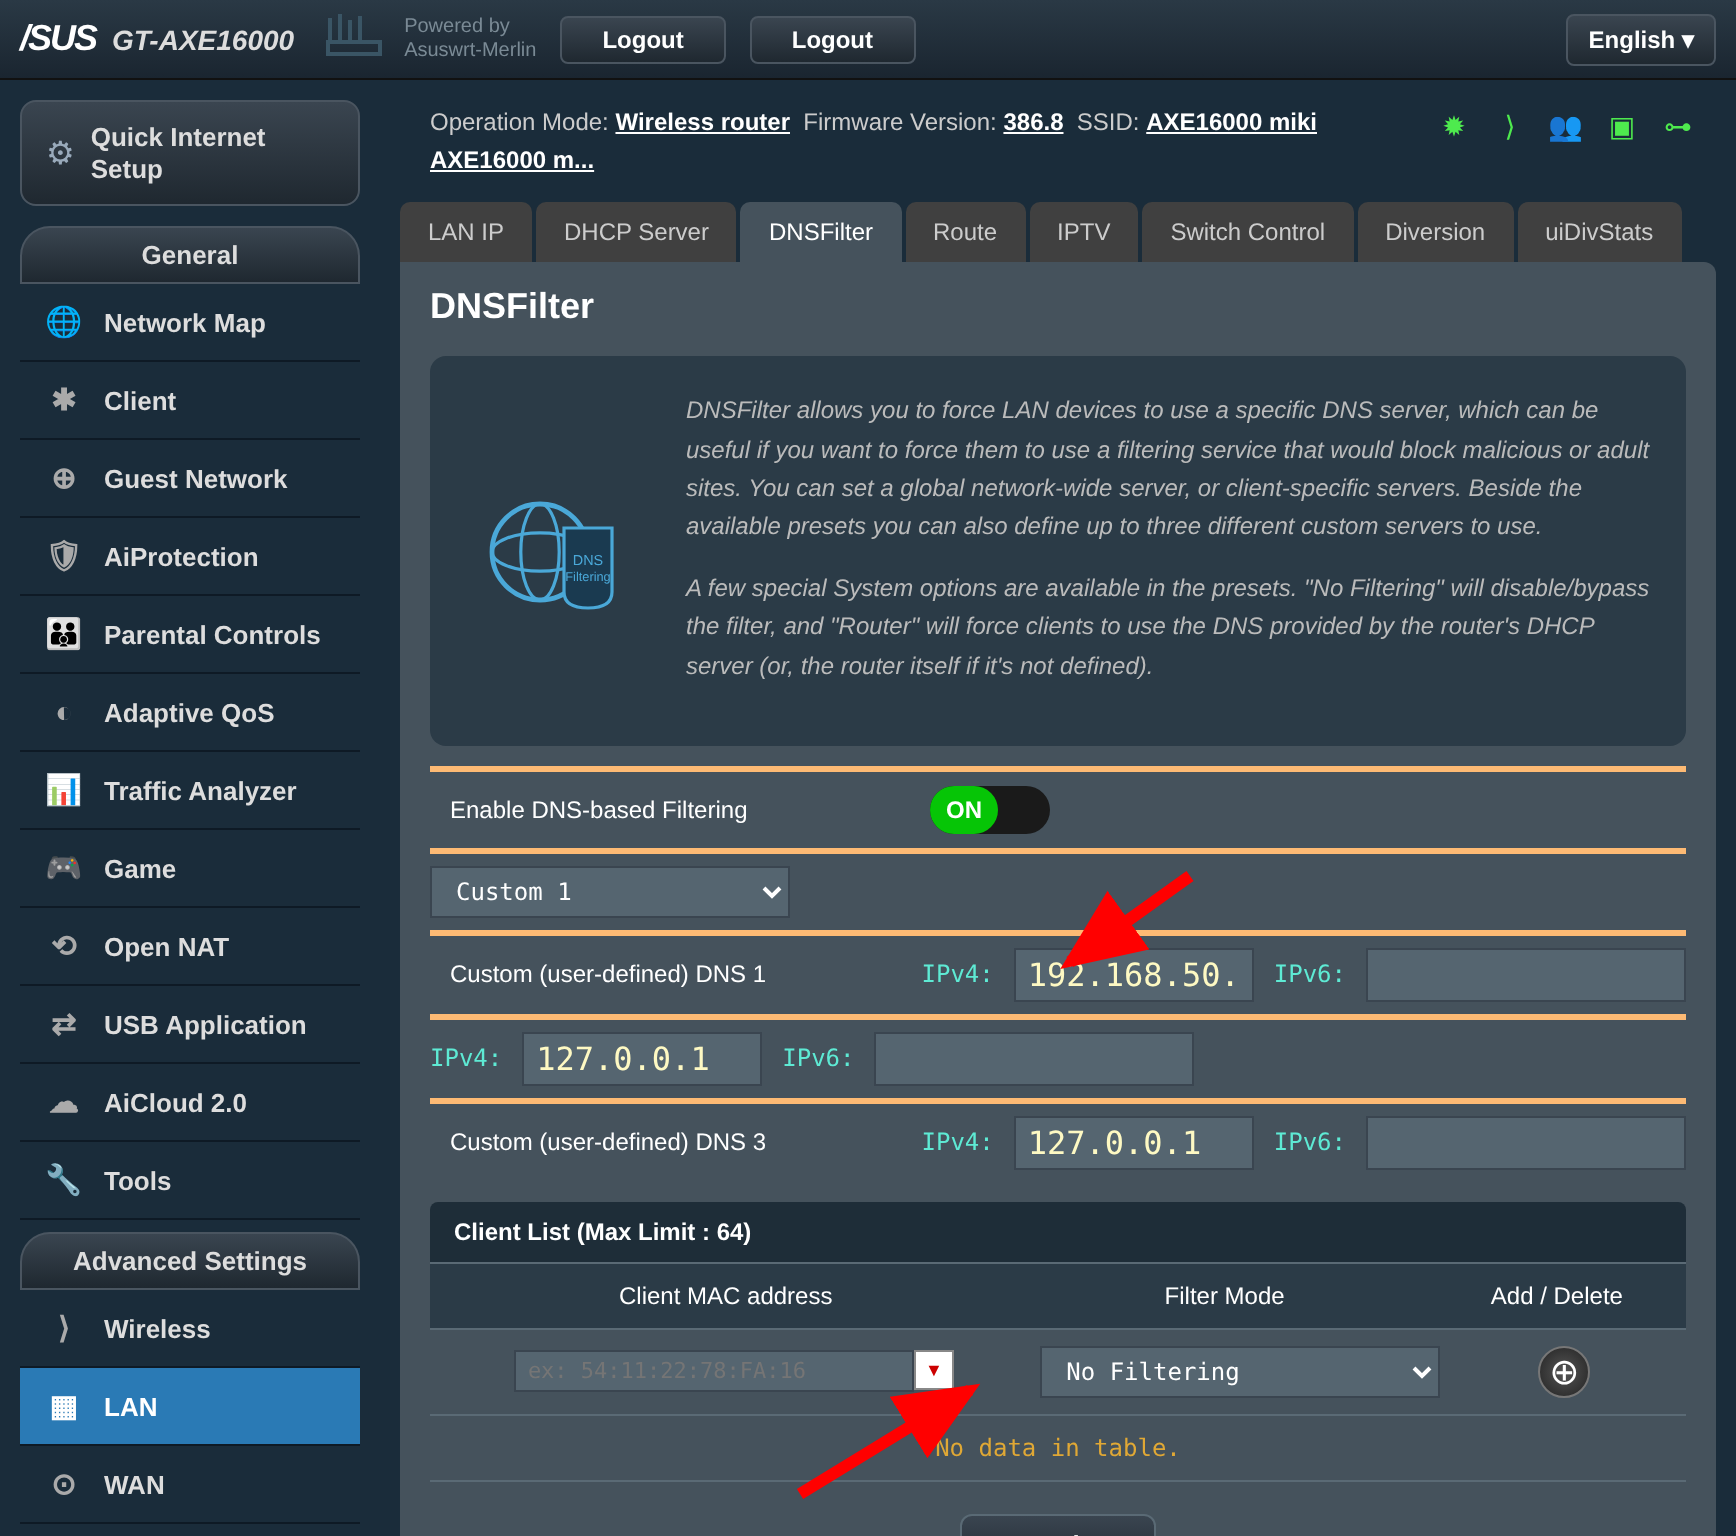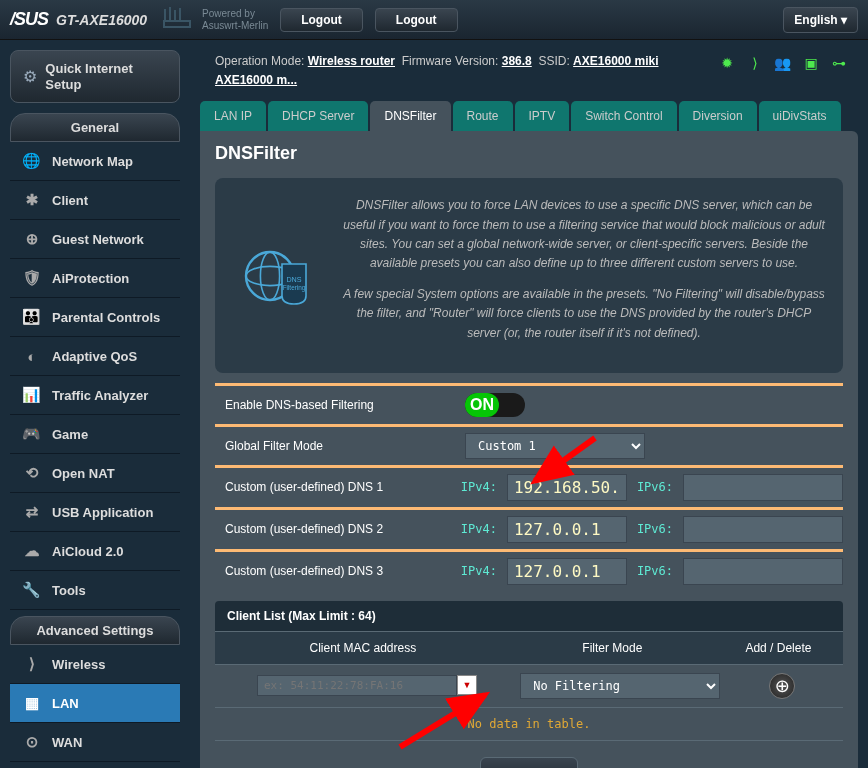--- a/index.html
+++ b/index.html
@@ -33,37 +33,37 @@
     .qis-text { font-size: 13px; font-weight: bold; color: #ddd; line-height: 1.2; }
     
     .nav-section { margin: 6px 10px; }
     .nav-header { background: linear-gradient(#3a4550, #1f2830); border-radius: 15px 15px 0 0; padding: 6px 0; text-align: center; font-weight: bold; font-size: 13px; color: #ddd; border: 1px solid #4a5560; }
     .nav-item { display: flex; align-items: center; gap: 10px; padding: 10px 12px; cursor: pointer; font-size: 13px; font-weight: bold; color: #ddd; border-bottom: 1px solid #0e1a25; }
     .nav-item.active { background: #2a7ab5; color: #fff; }
     .nav-icon { width: 20px; height: 18px; color: #aaa; display: flex; align-items: center; justify-content: center; font-size: 15px; }
     .nav-item.active .nav-icon { color: #fff; }
     
     .tabs { display: flex; margin-top: 5px; }
-    .tab { background: #0f766e; color: #ccc; padding: 8px 14px; margin-right: 2px; cursor: pointer; border-radius: 5px 5px 0 0; font-size: 12px; }
+    .tab { background: #404040; color: #ccc; padding: 8px 14px; margin-right: 2px; cursor: pointer; border-radius: 5px 5px 0 0; font-size: 12px; }
     .tab.active { background: #45525c; color: #fff; }
     
     .panel { background: #45525c; border-radius: 0 6px 6px 6px; padding: 12px 15px; }
     .page-title { color: #fff; font-size: 18px; font-weight: bold; margin-bottom: 14px; }
     
     .desc-box { background: #2b3b47; border-radius: 8px; padding: 18px; display: flex; gap: 20px; margin-bottom: 10px; }
     .desc-icon { width: 90px; flex-shrink: 0; display: flex; align-items: center; justify-content: center; }
     .desc-text { font-style: italic; font-size: 12px; line-height: 1.6; color: #bbb; }
-    .desc-text p { margin-bottom: 12px; text-align: center; }
+    .desc-text p { margin-bottom: 12px; }
     
     .form-row { display: flex; align-items: center; padding: 6px 0; border-top: 3px solid #fdba74; }
     .form-label { width: 250px; color: #fff; font-size: 12px; padding: 6px 10px; }
     .form-control { flex: 1; display: flex; align-items: center; gap: 10px; }
     
     .toggle { width: 60px; height: 24px; border-radius: 12px; background: #1a1a1a; position: relative; cursor: pointer; display: flex; align-items: center; }
-    .toggle-on { position: absolute; left: 0; width: 34px; height: 24px; background: #06c506; border-radius: 12px; display: flex; align-items: center; justify-content: center; color: #fff; font-size: 16px; font-weight: bold; }
+    .toggle-on { position: absolute; left: 0; width: 34px; height: 24px; background: #06c506; border-radius: 12px; display: flex; align-items: center; justify-content: center; color: #fff; font-size: 12px; font-weight: bold; }
     
     .select { background: #556570; border: 1px solid #3a4550; color: #fff; padding: 4px 8px; font-family: monospace; font-size: 12px; cursor: pointer; min-width: 180px; }
     .text-input { background: #556570; border: 1px solid #3a4550; color: #fef9c3; padding: 3px 6px; font-family: monospace; font-size: 16px; width: 120px; }
     
     .ip-label { color: #5eead4; font-size: 12px; font-family: monospace; }
     
     .client-header { background: #1e2d38; color: #fff; padding: 8px 12px; font-weight: bold; font-size: 12px; border-radius: 4px 4px 0 0; margin-top: 10px; }
     .client-table-head { display: flex; background: #2b3b47; border-top: 1px solid #5a6a75; }
     .client-th { flex: 1; text-align: center; padding: 9px; color: #fff; font-size: 12px; }
     .client-th.c1 { flex: 1.5; }
@@ -232,21 +232,20 @@
       <div class="form-row">
         <div class="form-label">Enable DNS-based Filtering</div>
         <div class="form-control">
           <div class="toggle">
             <div class="toggle-on">ON</div>
           </div>
         </div>
       </div>
 
       <div class="form-row">
-        <div class="form-label">Global Filter Mode</div>
         <div class="form-control">
           <select class="select"><option>Custom 1</option></select>
         </div>
       </div>
 
       <div class="form-row pos-rel">
         <div class="form-label">Custom (user-defined) DNS 1</div>
         <div class="form-control">
           <span class="ip-label">IPv4:</span>
           <input class="text-input" value="192.168.50.1" style="">
@@ -259,21 +258,20 @@
                 <marker id="ah1" markerWidth="8" markerHeight="8" refX="6" refY="3" orient="auto">
                   <path d="M0,0 L7,3 L0,6 Z" fill="#ff0000"></path>
                 </marker>
               </defs>
               <line x1="70" y1="5" x2="10" y2="48" stroke="#ff0000" stroke-width="6" marker-end="url(#ah1)"></line>
             </svg>
         </div>
       </div>
 
       <div class="form-row">
-        <div class="form-label">Custom (user-defined) DNS 2</div>
         <div class="form-control">
           <span class="ip-label">IPv4:</span>
           <input class="text-input" value="127.0.0.1" style="">
           <span class="ip-label">IPv6:</span>
           <input class="text-input" style="width: 160px;" value="">
         </div>
       </div>
 
       <div class="form-row">
         <div class="form-label">Custom (user-defined) DNS 3</div>

